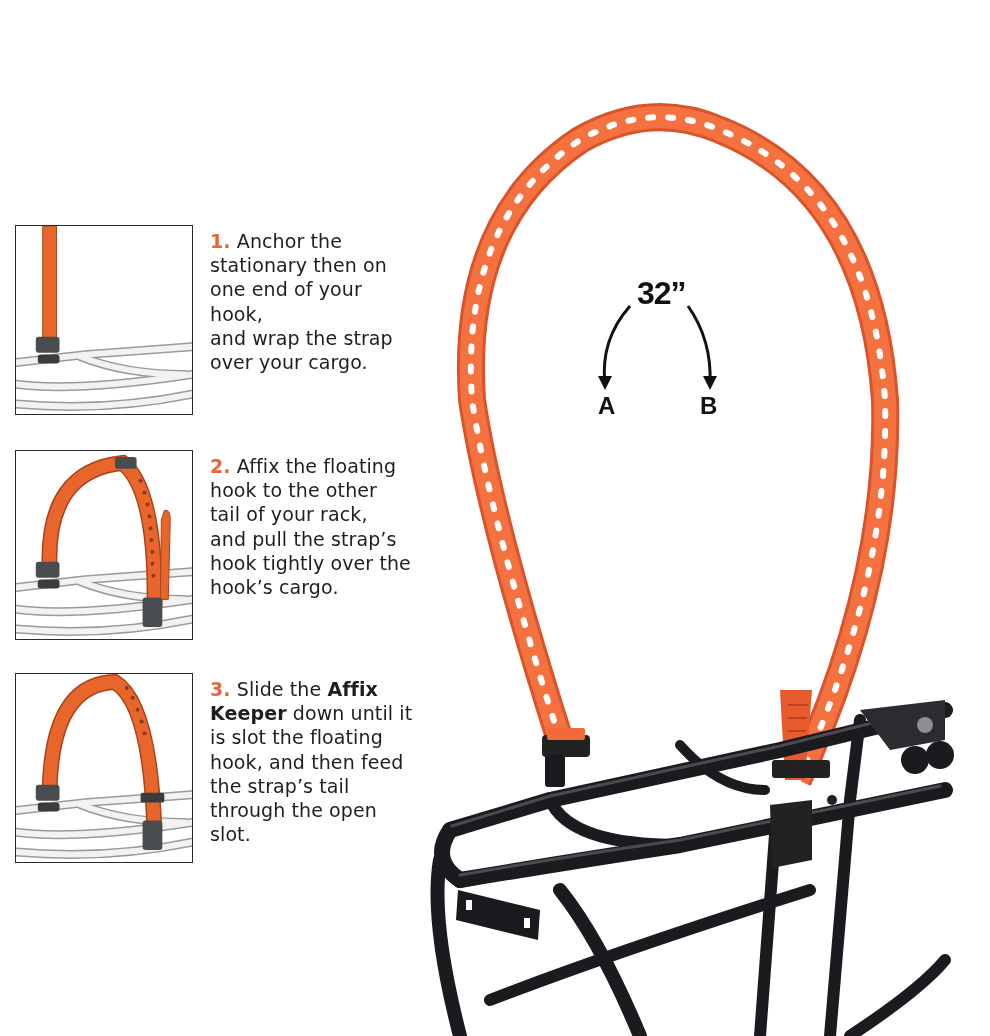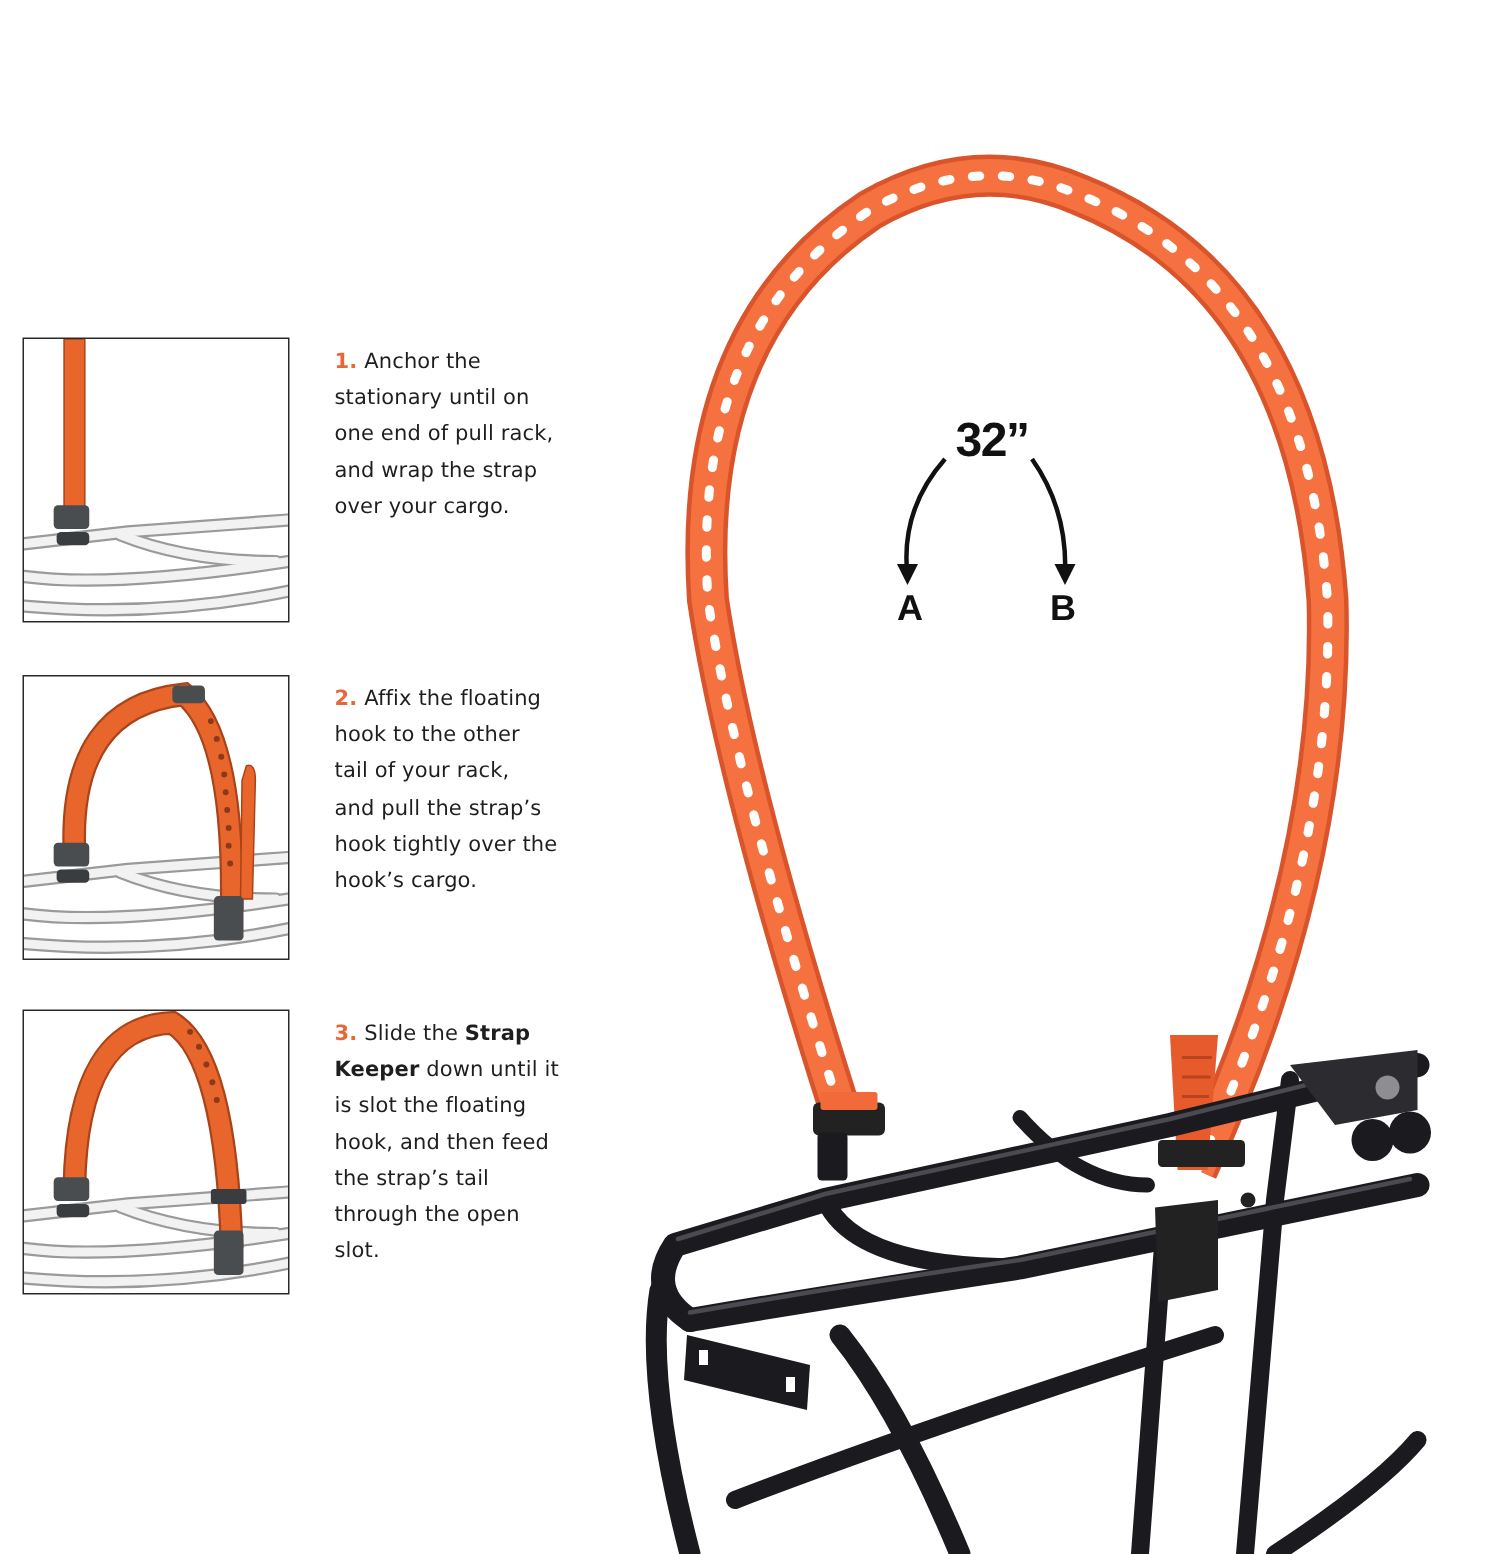--- a/index.html
+++ b/index.html
@@ -1,21 +1,21 @@
 <!DOCTYPE html>
 <html><head>
 <meta charset="utf-8">
 <style>
   html, body { margin: 0; padding: 0; background: #ffffff; }
   body { width: 990px; height: 1036px; position: relative; overflow: hidden;
          font-family: "DejaVu Sans", "Liberation Sans", sans-serif; color: #1e1e1e; }
   .panel { position: absolute; left: 15px; width: 178px; height: 190px;
            border: 1.5px solid #2a2a2a; background: #fff; box-sizing: border-box; overflow: hidden; }
   .panel svg { position: absolute; left: 0; top: 0; width: 100%; height: 100%; }
-  .step-text { position: absolute; left: 223px; width: 210px; font-size: 14px; line-height: 24.2px;
+  .step-text { position: absolute; left: 210px; width: 210px; font-size: 19px; line-height: 24.2px;
                letter-spacing: 0.1px; }
   .step-num { color: #e8673a; font-weight: bold; }
   .bold { font-weight: bold; }
   .hero { position: absolute; left: 420px; top: 100px; width: 570px; height: 936px; }
   .hero svg { position: absolute; left: 0; top: 0; }
   .label { position: absolute; font-family: "Liberation Sans", sans-serif; font-weight: bold; color: #111; }
   .len { left: 637px; top: 275px; font-size: 32px; letter-spacing: -1px; text-align: right; }
   .pt-a { left: 598px; top: 392px; font-size: 24px; }
   .pt-b { left: 700px; top: 392px; font-size: 24px; }
 </style>
@@ -40,22 +40,22 @@
 
     <rect x="27" y="0" width="14" height="120" fill="#e8652c" stroke="#a8431a" stroke-width="1"></rect>
 
     <rect x="20" y="112" width="24" height="16" rx="3" fill="#4a4d50"></rect>
     <rect x="22" y="130" width="22" height="9" rx="3" fill="#3a3d40"></rect>
   </svg>
 </div>
 <div class="step-text" style="top:229px;">
   <span class="step-num">1.</span>
   <span>Anchor the</span><br>
-  <span>stationary until on</span><br>
-  <span>one end of pull rack,</span><br>
+  <span>stationary then on</span><br>
+  <span>one end of your hook,</span><br>
   <span>and wrap the strap</span><br>
   <span>over your cargo.</span>
 </div>
 
 <div class="panel" style="top:450px;">
   <svg viewBox="0 0 178 190">
     <g fill="none" stroke="#9a9a9a" stroke-width="9" stroke-linecap="round">
       <path d="M0 138 L70 130 L178 122"></path>
       <path d="M65 132 Q110 150 170 150"></path>
       <path d="M0 160 Q60 168 178 150"></path>
@@ -121,21 +121,21 @@
         <circle cx="130" cy="60" r="2"></circle>
     </g>
     <rect x="126" y="120" width="24" height="10" rx="2" fill="#3a3d40"></rect>
     <rect x="20" y="112" width="24" height="16" rx="3" fill="#4a4d50"></rect>
     <rect x="22" y="130" width="22" height="9" rx="3" fill="#3a3d40"></rect>
     <rect x="128" y="148" width="20" height="30" rx="3" fill="#4a4d50"></rect>
   </svg>
 </div>
 <div class="step-text" style="top:677px;">
   <span class="step-num">3.</span>
-  <span>Slide the </span><span class="bold">Strap</span><br>
+  <span>Slide the </span><span class="bold">Affix</span><br>
   <span class="bold">Keeper</span><span> down until it</span><br>
   <span>is slot the floating</span><br>
   <span>hook, and then feed</span><br>
   <span>the strap’s tail</span><br>
   <span>through the open</span><br>
   <span>slot.</span>
 </div>
 
 <div class="hero">
   <svg width="570" height="936" viewBox="0 0 570 936">

